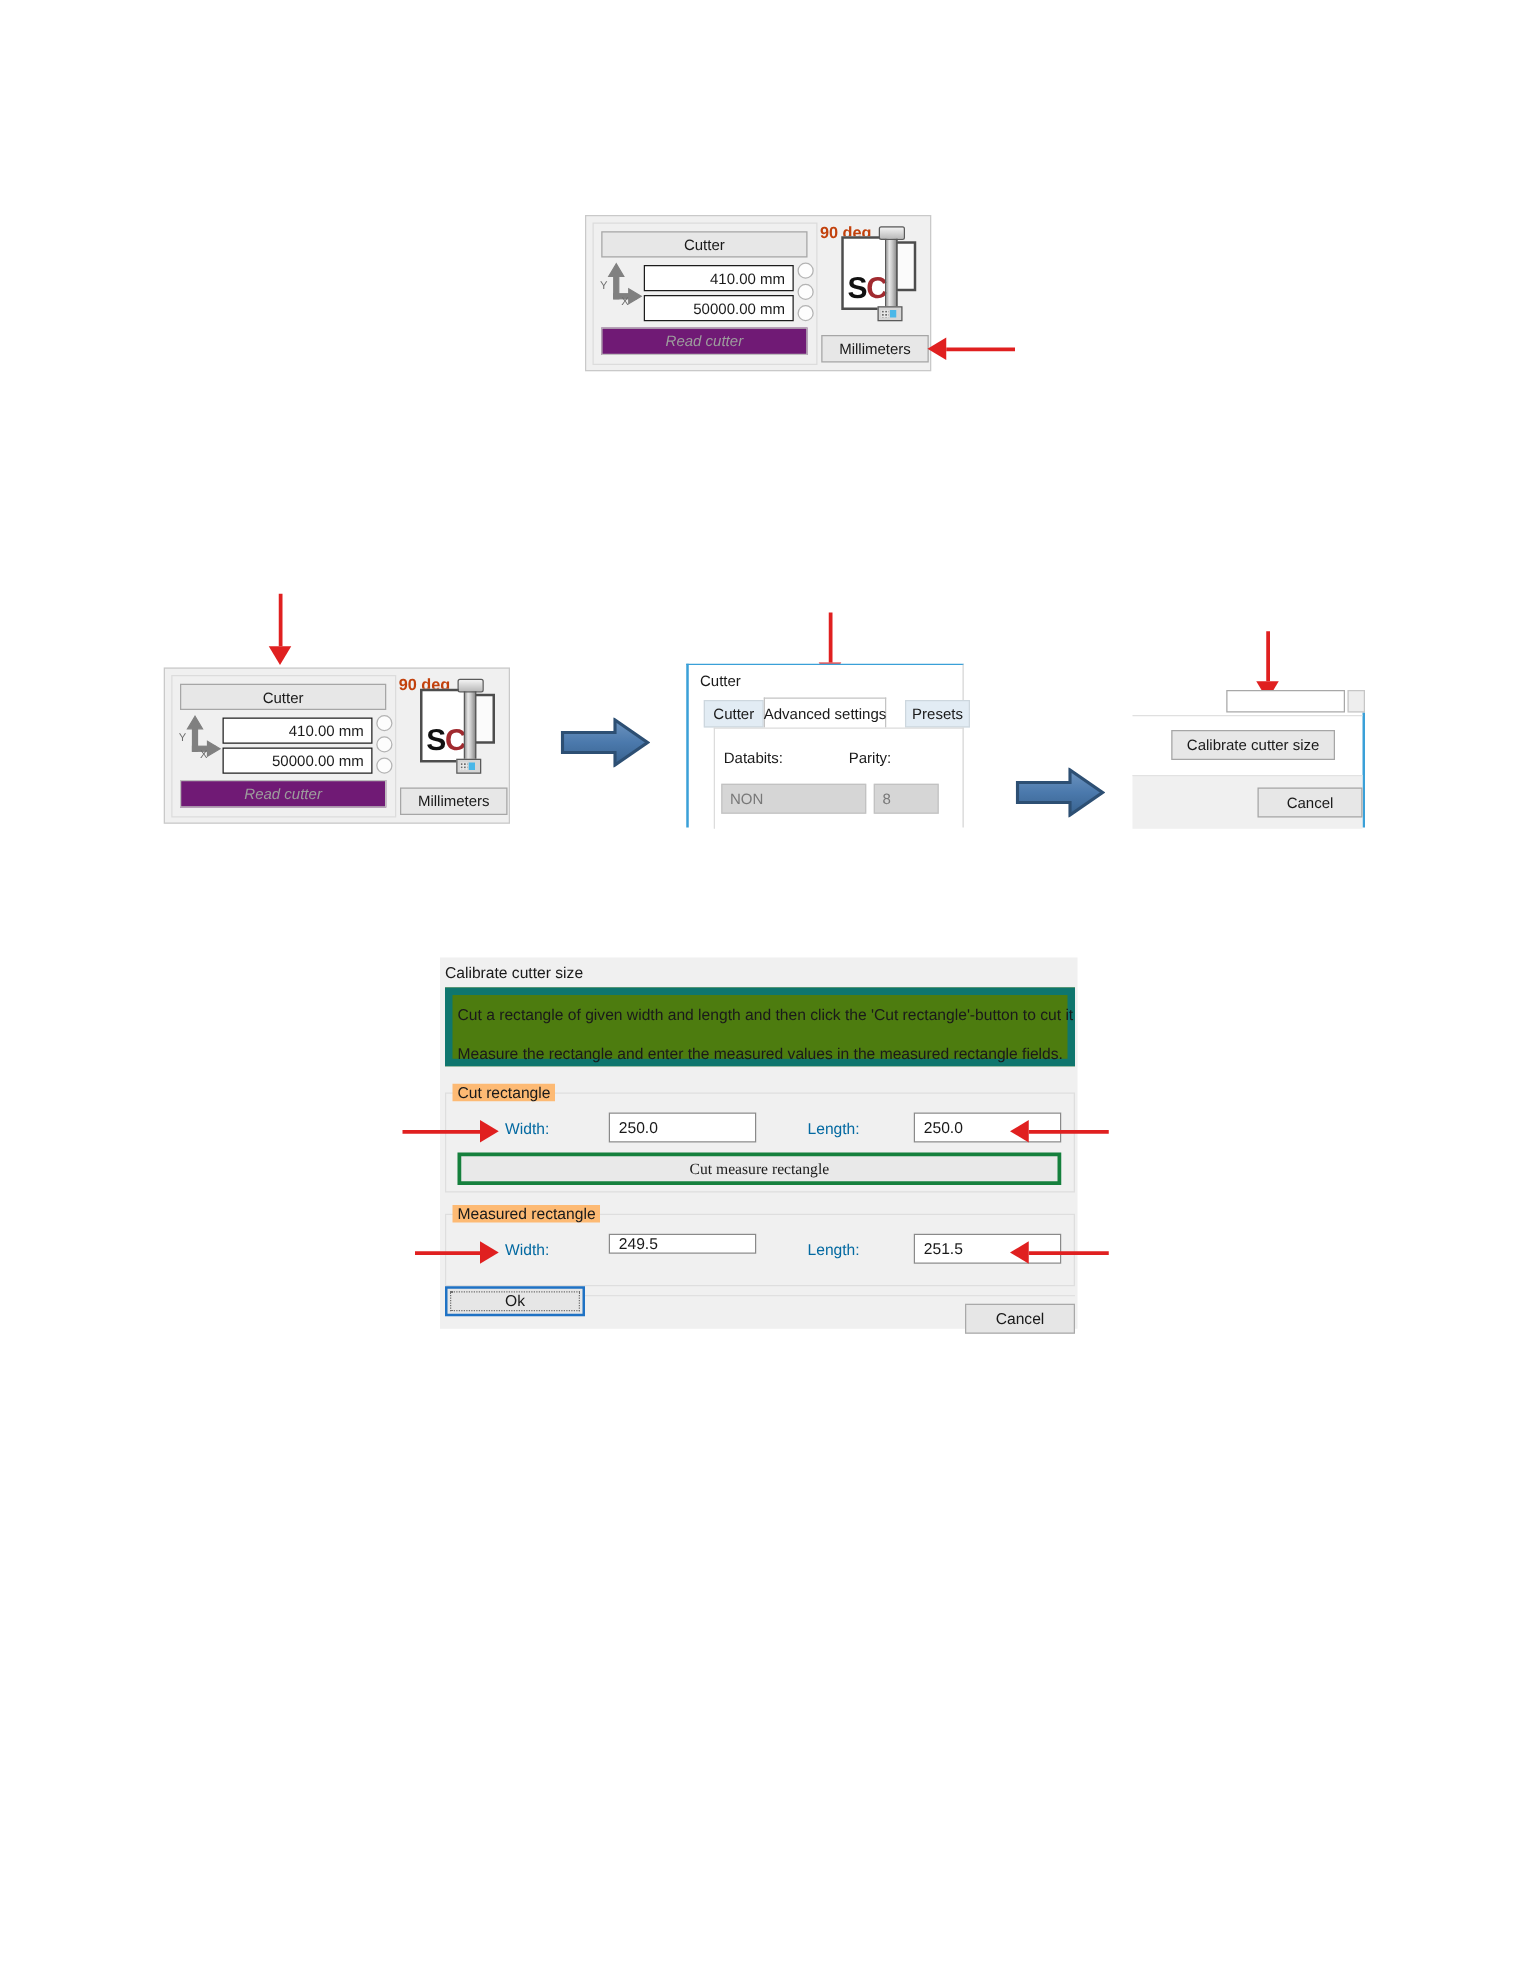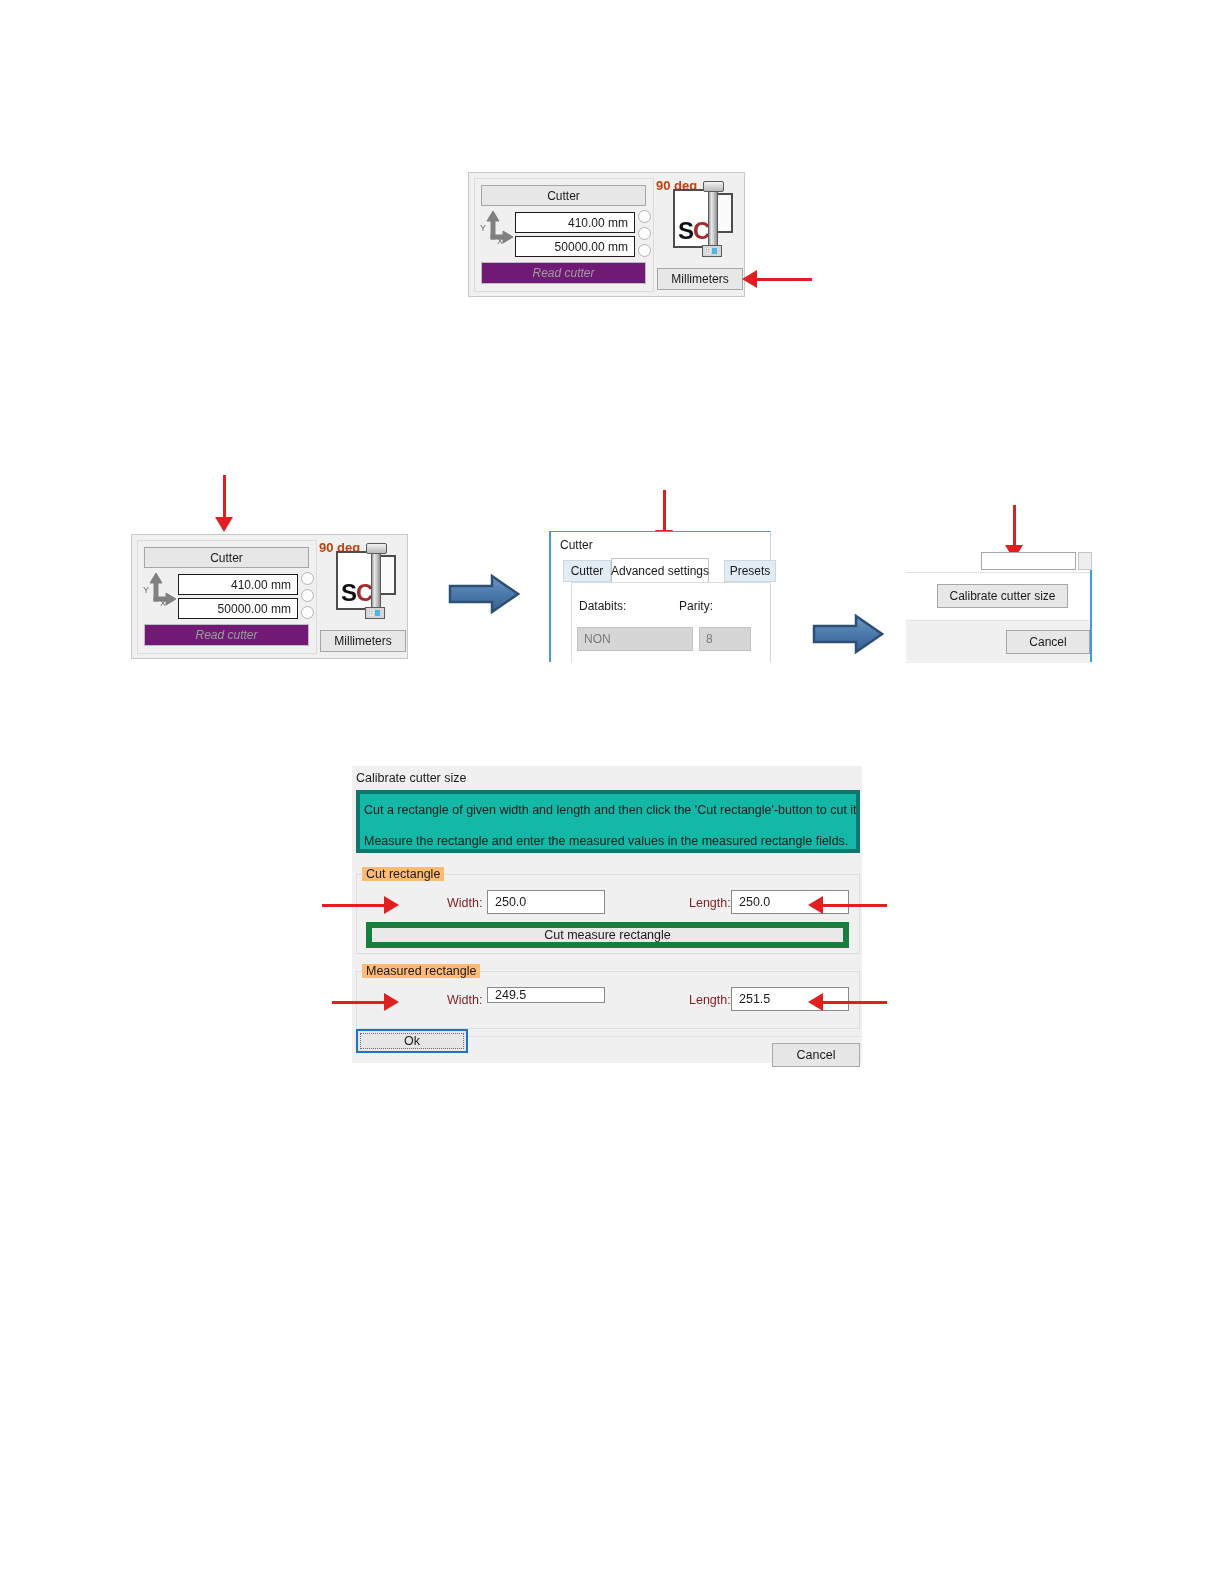--- a/index.html
+++ b/index.html
@@ -129,32 +129,32 @@
     display:flex;align-items:center;padding-left:6px;font-size:12px;color:#787878;
   }
   .ro-box{
     position:absolute;box-sizing:border-box;background:#d6d6d6;border:1px solid #c2c2c2;
     display:flex;align-items:center;padding-left:6px;font-size:12px;color:#787878;
   }
 
   
   .dlg{position:absolute;background:#f0f0f0;box-sizing:border-box;}
   .dlg-heading{position:absolute;font-size:12.5px;color:#1a1a1a;}
-  .info-band{position:absolute;background:#14b8a6;border:4px solid #0f766e;box-sizing:border-box;text-decoration:underline;}
+  .info-band{position:absolute;background:#4d7c0f;border:6px solid #0f766e;box-sizing:border-box;text-decoration:underline;}
   .info-line{position:absolute;font-size:12.5px;color:#1a1a1a;white-space:nowrap;}
   .group-box{position:absolute;border:1px solid #dedede;box-sizing:border-box;}
   .group-cap{position:absolute;background:#fdba74;padding:0 4px;font-size:12.5px;color:#1a1a1a;}
-  .dlg-label{position:absolute;font-size:12.5px;color:#7f1d1d;margin-left:43px;}
+  .dlg-label{position:absolute;font-size:12.5px;color:#0369a1;}
   .dlg-input{
     position:absolute;box-sizing:border-box;background:#ffffff;border:1px solid #8a8a8a;
     display:flex;align-items:center;padding-left:7px;font-size:12.5px;color:#1a1a1a;
   }
   .wide-btn{
-    position:absolute;box-sizing:border-box;background:#e9e9e9;border:6px solid #15803d;
-    display:flex;align-items:center;justify-content:center;font-size:12.5px;color:#1a1a1a;
+    position:absolute;box-sizing:border-box;background:#e9e9e9;border:3px solid #15803d;
+    display:flex;align-items:center;justify-content:center;font-size:12.5px;color:#1a1a1a;font-family:Liberation Serif, serif;
   }
   .dlg-btn{
     position:absolute;box-sizing:border-box;background:#e6e6e6;border:1px solid #a9a9a9;
     display:flex;align-items:center;justify-content:center;font-size:12.5px;color:#1a1a1a;
   }
   .dlg-btn.focus{border:2px solid #1f72c4;background:#e6e6e6;}
   .dlg-btn.focus .inner{
     position:absolute;inset:2px;border:1px dotted #6f6f6f;pointer-events:none;
   }
   .hr-sep{position:absolute;background:#e0e0e0;height:1px;}

